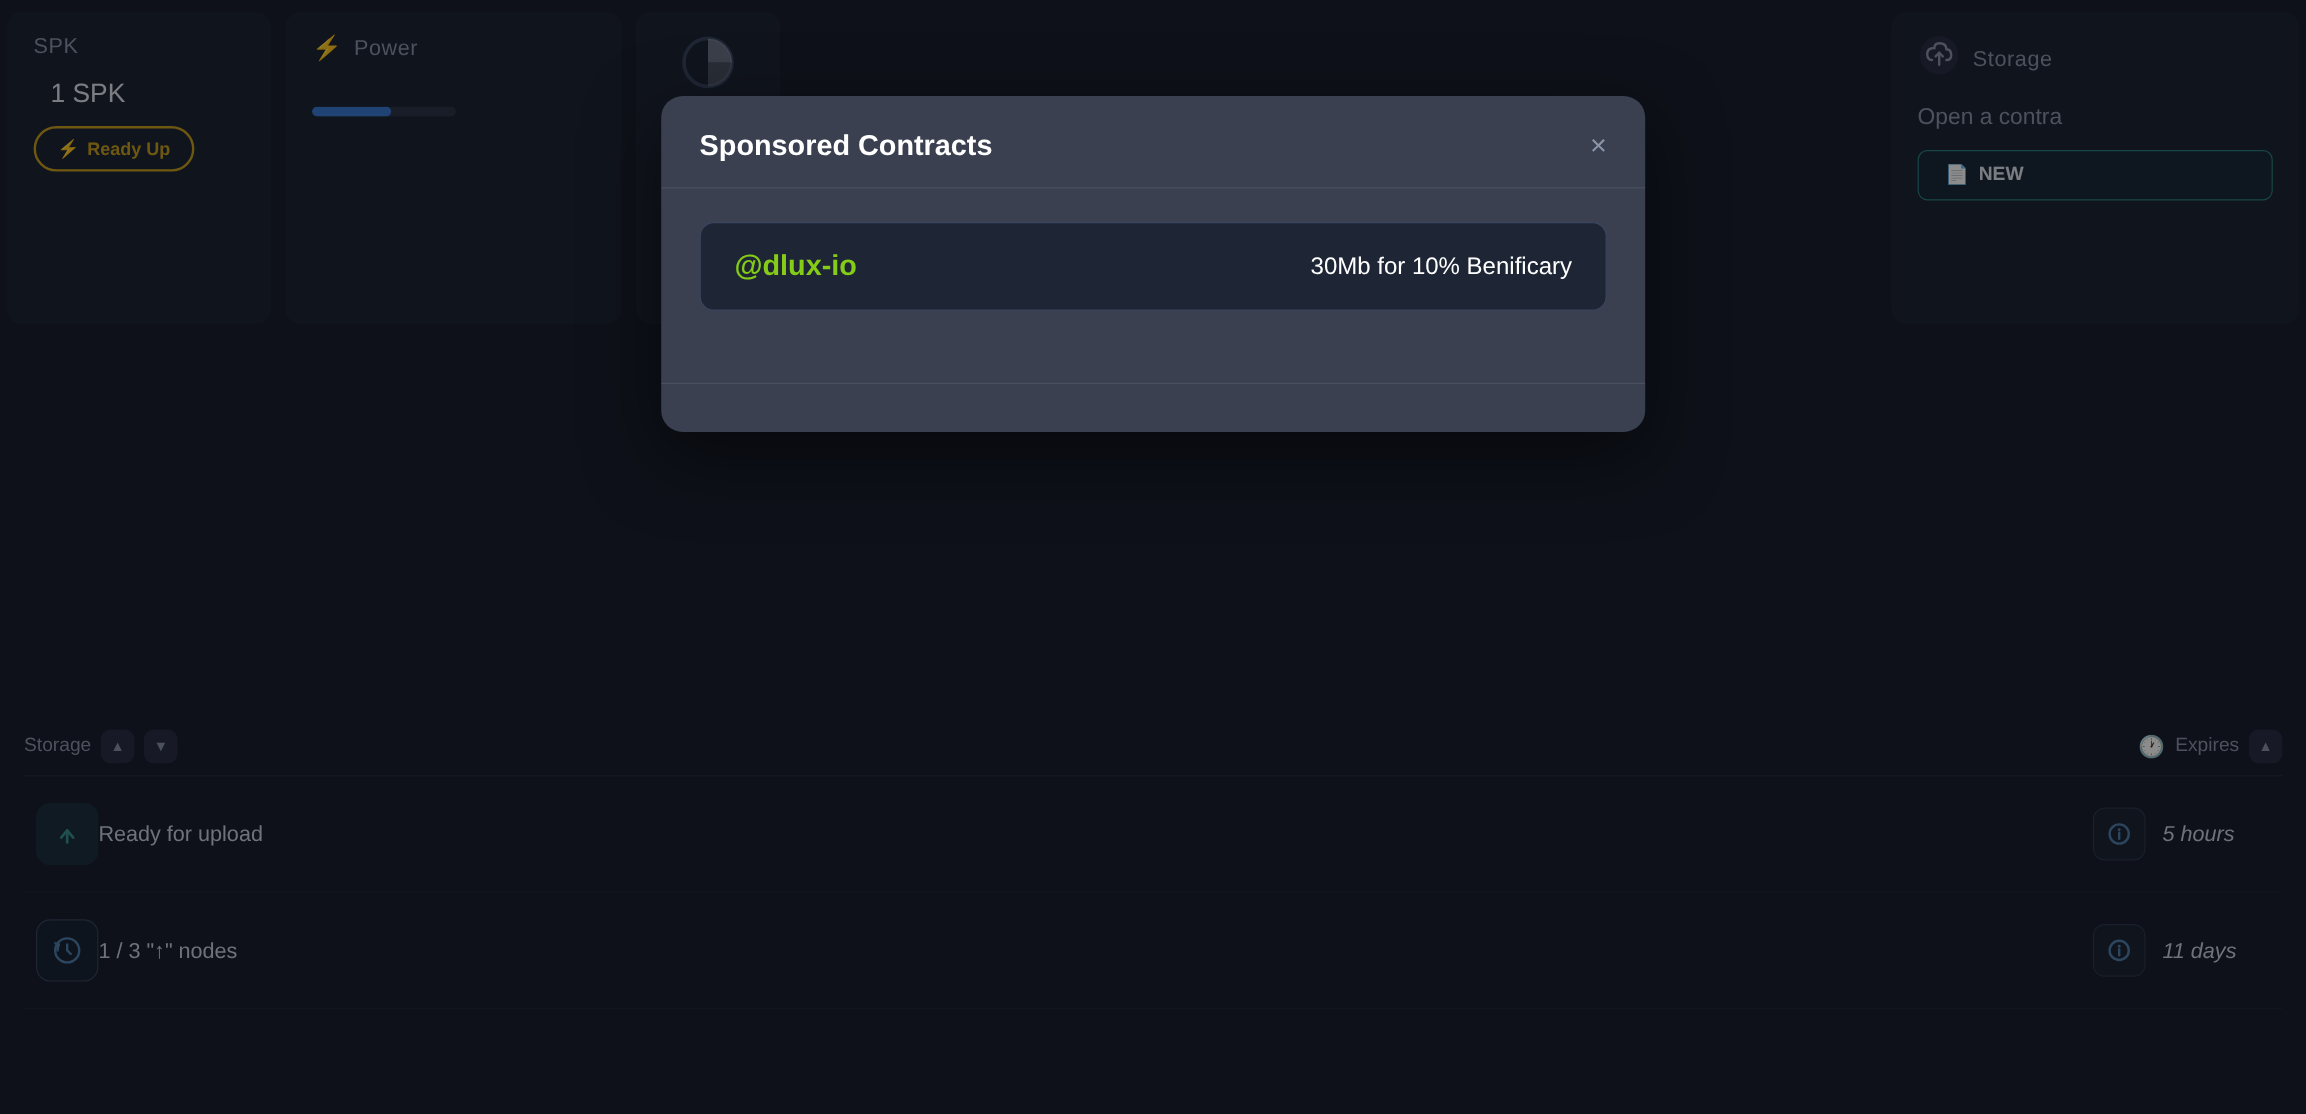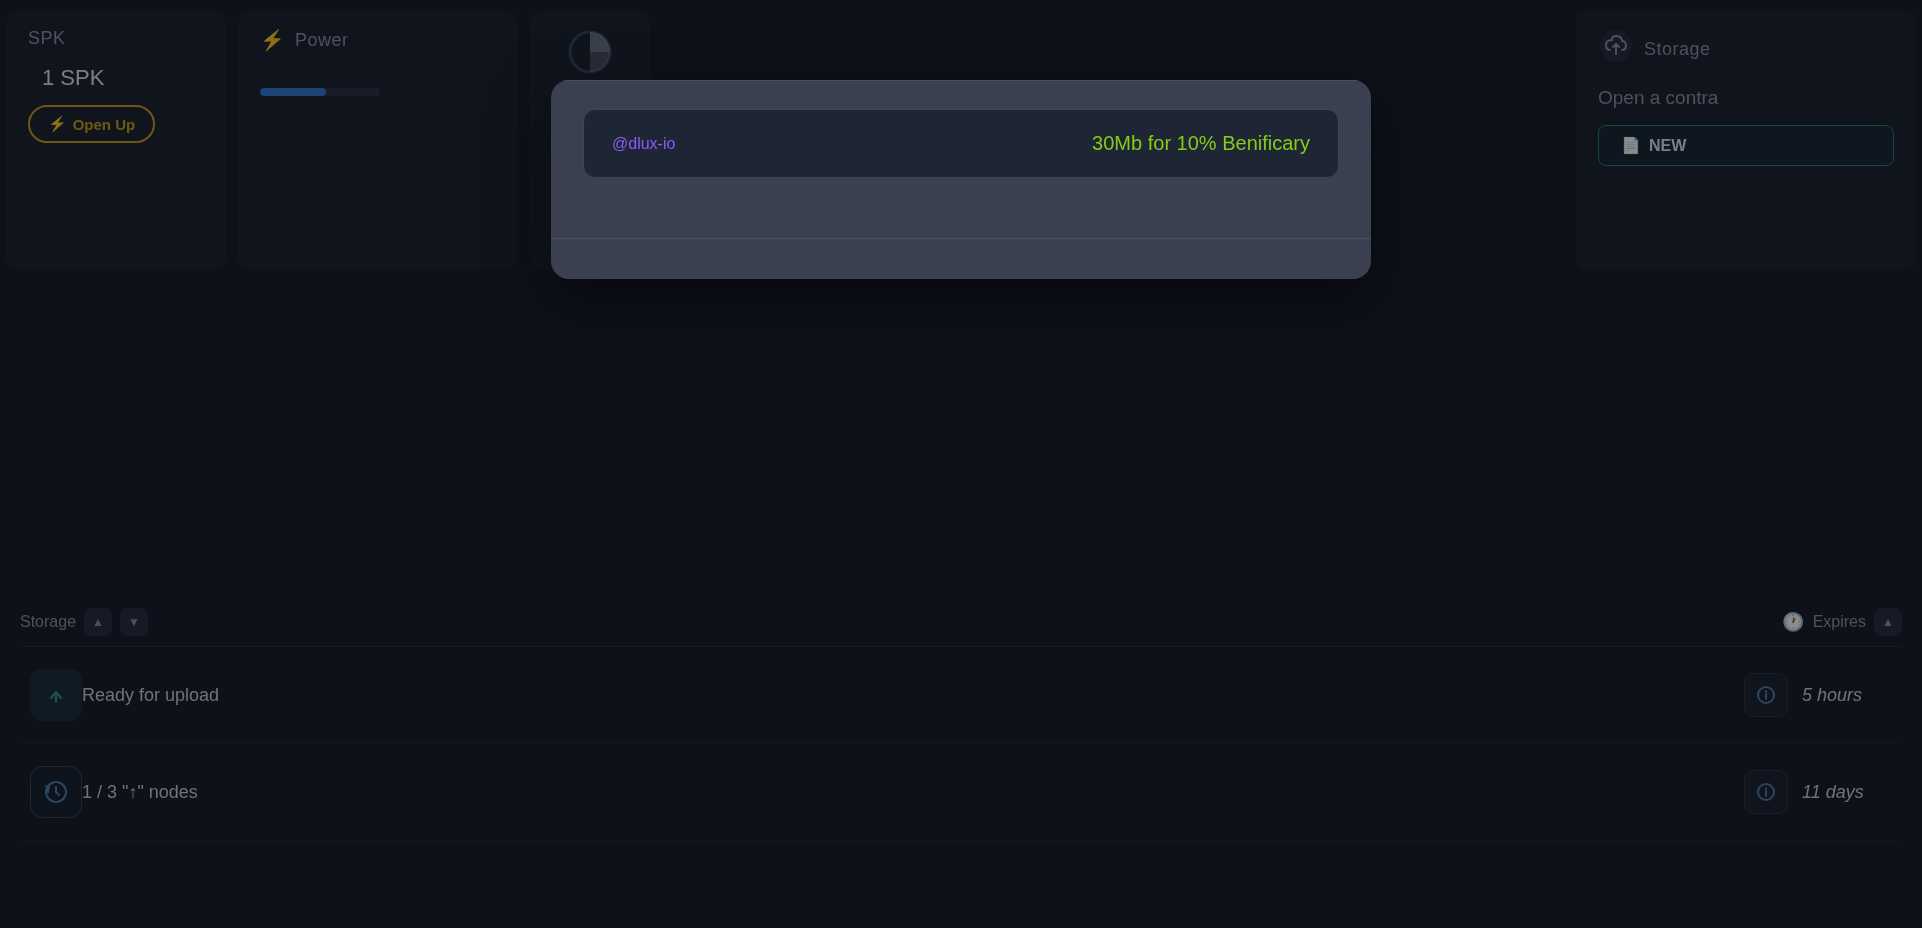--- a/index.html
+++ b/index.html
@@ -299,27 +299,27 @@
       background: #1e2535;
       border: 1.5px solid #3a4560;
       border-radius: 12px;
       padding: 22px 28px;
       display: flex;
       align-items: center;
       justify-content: space-between;
     }
 
     .contract-handle {
-      color: #8b5cf6;
-      font-size: 16px;
-      font-weight: 400;
+      color: #84cc16;
+      font-size: 24px;
+      font-weight: 700;
     }
 
     .contract-terms {
-      color: #84cc16;
+      color: #ffffff;
       font-size: 20px;
       font-weight: 500;
     }
 
     .modal-footer-divider {
       height: 1px;
       background: #4a5060;
       margin: 28px 0 0 0;
     }
 
@@ -333,21 +333,21 @@
 
 <div class="top-panels" style="position:absolute;top:0;left:0;right:0;height:280px;display:flex;">
 
   <div class="panel panel-spk">
     <div class="panel-header">
       <span class="panel-title">SPK</span>
     </div>
     <div class="spk-amount">1 SPK</div>
     <button class="power-up-btn">
       <span>⚡</span>
-      <span>Open Up</span>
+      <span>Ready Up</span>
     </button>
   </div>
 
   <div class="panel" style="max-width:280px;">
     <div class="panel-header">
       <span class="panel-icon">⚡</span>
       <span class="panel-title">Power</span>
     </div>
     <div class="power-slider-row">
       <div class="slider-track">
@@ -448,20 +448,24 @@
       </div>
       <span class="time-label">11 days</span>
     </div>
   </div>
 
 </div>
 
 <div class="modal-overlay">
   <div class="modal">
 
+    <div class="modal-header">
+      <span class="modal-title">Sponsored Contracts</span>
+      <button class="modal-close">×</button>
+    </div>
 
     <div class="modal-divider"></div>
 
     <div class="modal-body">
       <div class="contract-row">
         <span class="contract-handle">@dlux-io</span>
         <span class="contract-terms">30Mb for 10% Benificary</span>
       </div>
     </div>
 

